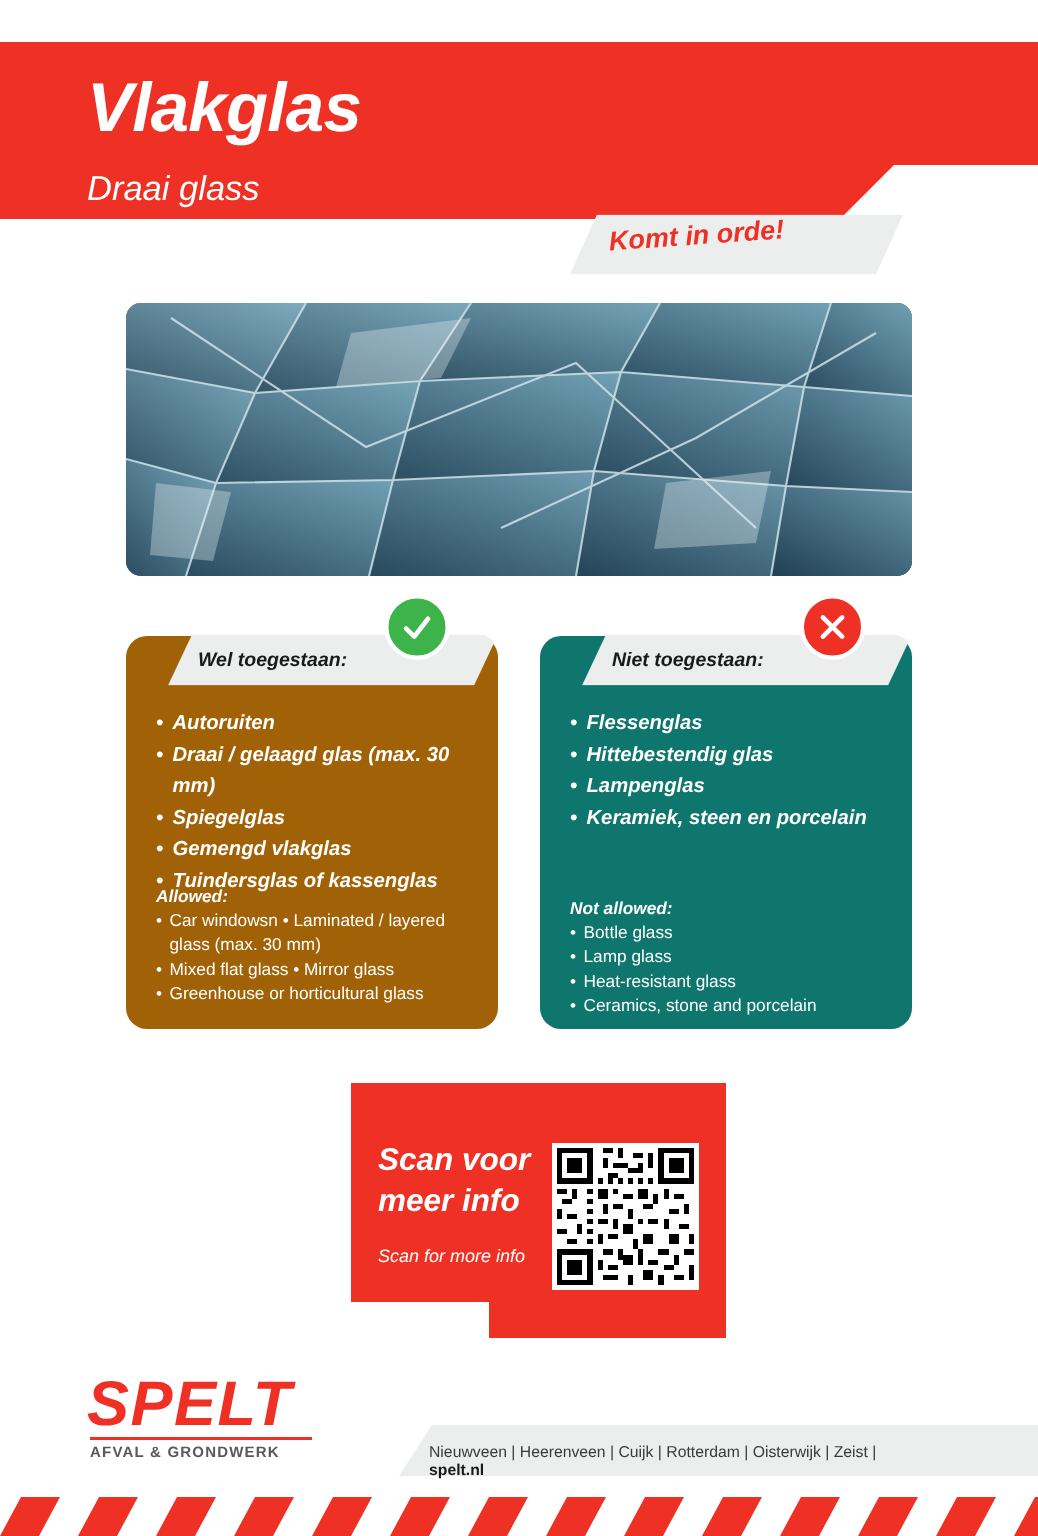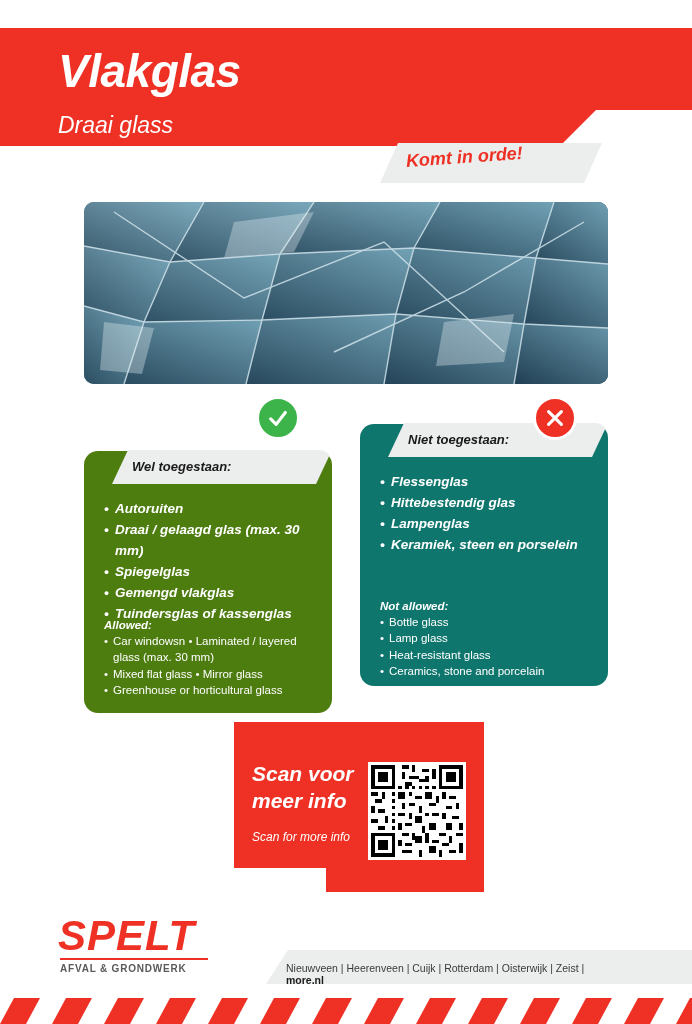--- a/index.html
+++ b/index.html
@@ -74,22 +74,21 @@
 
   
   .card {
     position: absolute;
     border-radius: 14px;
     overflow: visible;
   }
   .card-green {
     top: 424px; left: 84px;
     width: 248px; height: 262px;
-    background: #4d7c0f;
-    margin-top: 27px;
+    background: #a16207;
   }
   .card-red {
     top: 424px; left: 360px;
     width: 248px; height: 262px;
     background: #0f766e;
   }
   .card-tab {
     position: absolute;
     top: -1px; left: 28px;
     width: 220px; height: 34px;
@@ -340,21 +339,21 @@
   </div>
 
   <div class="card card-red">
     <div class="card-tab"></div>
     <div class="card-tab-text">Niet toegestaan:</div>
 
     <ul class="card-list">
       <li>Flessenglas</li>
       <li>Hittebestendig glas</li>
       <li>Lampenglas</li>
-      <li>Keramiek, steen en porselein</li>
+      <li>Keramiek, steen en porcelain</li>
     </ul>
 
     <div class="card-sub red-sub">
       <div class="card-sub-title">Not allowed:</div>
       <ul>
         <li>Bottle glass</li>
         <li>Lamp glass</li>
         <li>Heat-resistant glass</li>
         <li>Ceramics, stone and porcelain</li>
       </ul>
@@ -469,21 +468,21 @@
         <rect x="27" y="24" width="1" height="3"></rect>
       </g>
     </svg>
   </div>
 
   <div class="logo-text">SPELT</div>
   <div class="logo-rule"></div>
   <div class="logo-sub">AFVAL &amp; GRONDWERK</div>
 
   <div class="footer-bar"></div>
-  <div class="footer-text"><span>Nieuwveen  |  Heerenveen  |  Cuijk  |  Rotterdam  |  Oisterwijk  |  Zeist  |  </span><b>more.nl</b></div>
+  <div class="footer-text"><span>Nieuwveen  |  Heerenveen  |  Cuijk  |  Rotterdam  |  Oisterwijk  |  Zeist  |  </span><b>spelt.nl</b></div>
 
   <div class="stripes">
     <svg width="692" height="26" viewBox="0 0 692 26">
       <rect width="692" height="26" fill="#ffffff"></rect>
       <g fill="#ee3124">
         <polygon points="0,26 14,0 40,0 26,26"></polygon>
         <polygon points="52,26 66,0 92,0 78,26"></polygon>
         <polygon points="104,26 118,0 144,0 130,26"></polygon>
         <polygon points="156,26 170,0 196,0 182,26"></polygon>
         <polygon points="208,26 222,0 248,0 234,26"></polygon>

